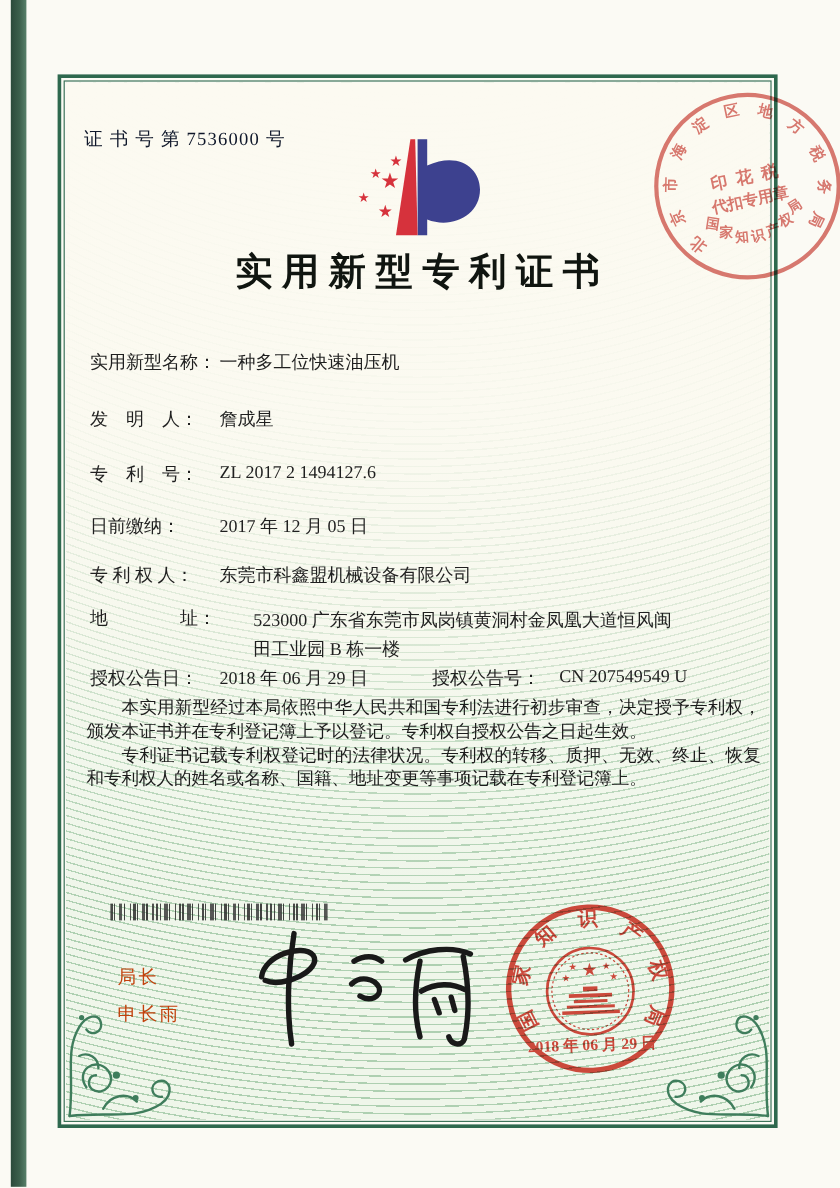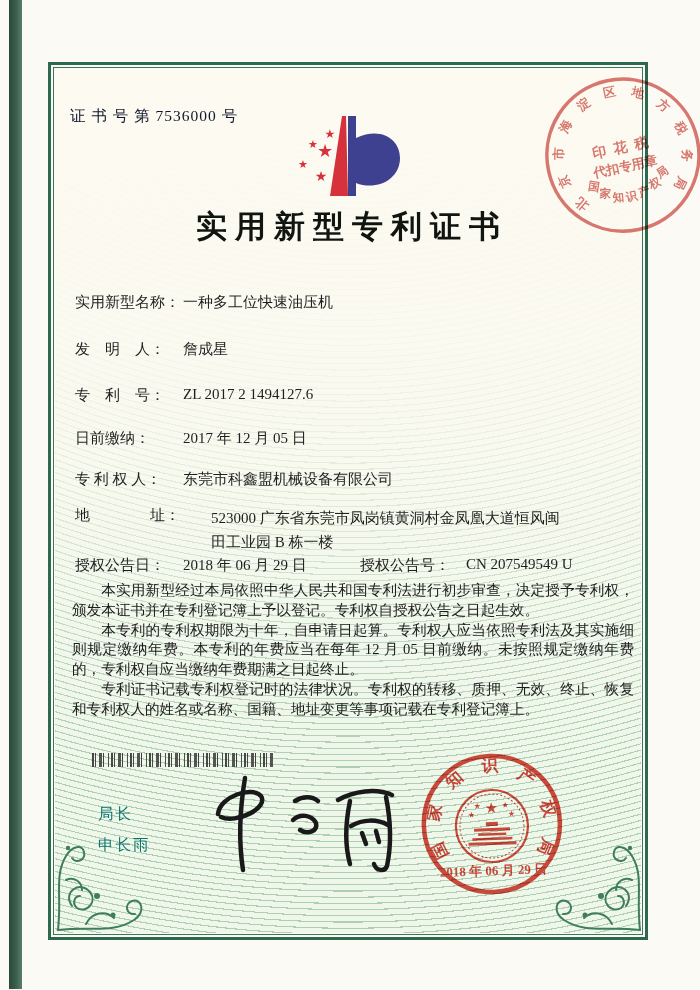--- a/index.html
+++ b/index.html
@@ -31,21 +31,21 @@
   .fl2{position:absolute;left:360px;white-space:pre;}
   .fv2{position:absolute;left:466px;white-space:pre;}
   .bodytext{left:72px;top:581px;width:562px;font-size:14.6px;line-height:19.8px;
     text-align:justify;color:#1c1c1c;}
   .bodytext p{margin:0;text-indent:2em;}
   .barcode{left:92px;top:753px;width:181px;height:14px;opacity:.85;
     background:repeating-linear-gradient(90deg,
       #2b2b2b 0 2px,transparent 2px 3px,#2b2b2b 3px 4px,transparent 4px 7px,
       #3a3a3a 7px 10px,transparent 10px 11px,#222 11px 12px,transparent 12px 16px,
       #333 16px 17px,transparent 17px 19px);}
-  .director{left:98px;font-size:15.5px;color:#0f766e;letter-spacing:2px;}
+  .director{left:98px;font-size:15.5px;color:#c2410c;letter-spacing:2px;}
   .footer{left:48px;top:905px;width:600px;text-align:center;font-size:13px;color:#333;}
   .seal{mix-blend-mode:multiply;}
   svg text{font-family:"Liberation Serif","DejaVu Serif",serif;}
 </style>
 </head>
 <body>
 
 <div class="page">
 
   <div class="spine"></div>
@@ -161,21 +161,20 @@
   </div>
   <div class="abs fld" style="top:556px;">
     <span class="fl">授权公告日：</span>
     <span class="fv">2018 年 06 月 29 日</span>
     <span class="fl2">授权公告号：</span>
     <span class="fv2">CN 207549549 U</span>
   </div>
 
   <div class="abs bodytext">
     <p>本实用新型经过本局依照中华人民共和国专利法进行初步审查，决定授予专利权，颁发本证书并在专利登记簿上予以登记。专利权自授权公告之日起生效。</p>
-    <p>本专利的专利权期限为十年，自申请日起算。专利权人应当依照专利法及其实施细则规定缴纳年费。本专利的年费应当在每年 12 月 05 日前缴纳。未按照规定缴纳年费的，专利权自应当缴纳年费期满之日起终止。</p>
     <p>专利证书记载专利权登记时的法律状况。专利权的转移、质押、无效、终止、恢复和专利权人的姓名或名称、国籍、地址变更等事项记载在专利登记簿上。</p>
   </div>
 
   <div class="abs barcode"></div>
 
   <div class="abs director" style="top:804px;">局长</div>
   <div class="abs director" style="top:835px;">申长雨</div>
 
   <div class="abs" style="left:200px;top:770px;width:200px;height:105px;">
     <svg width="200" height="105" viewBox="0 0 200 105">

